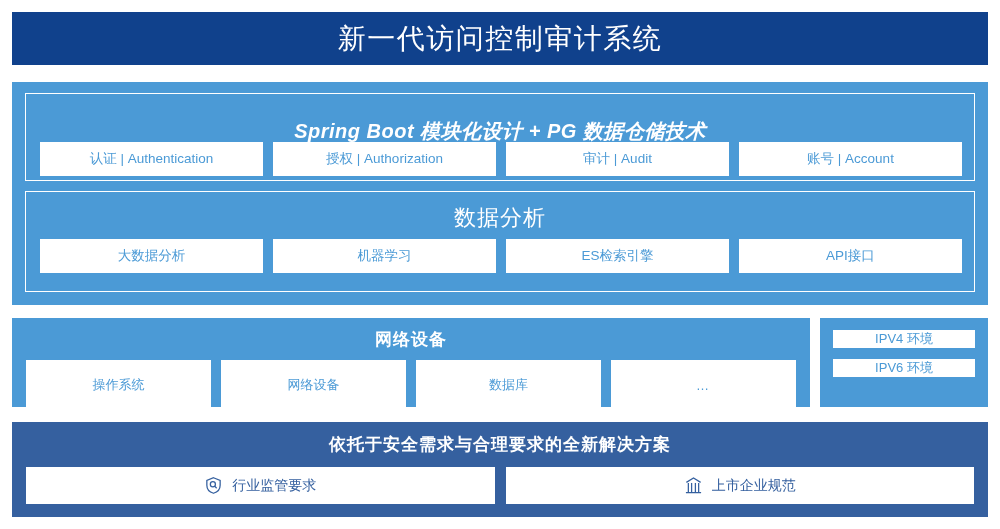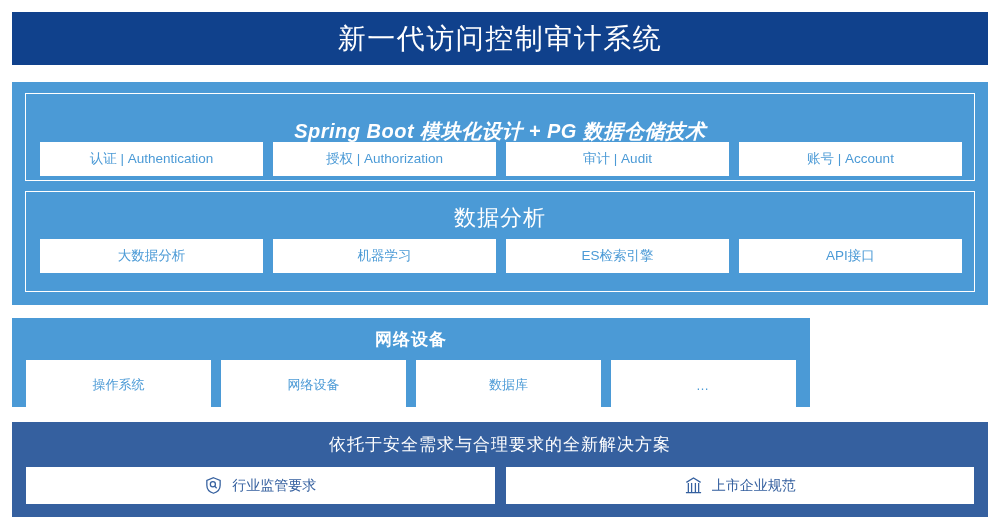--- a/index.html
+++ b/index.html
@@ -138,21 +138,21 @@
     height: 95px;
     background: #35609f;
   }
   .solution-title {
     position: absolute;
     left: 0; right: 0;
     top: 11px;
     text-align: center;
     color: #ffffff;
     font-size: 17px;
-    font-weight: normal;
+    font-weight: bold;
     letter-spacing: 1px;
   }
   .row-solution {
     position: absolute;
     left: 14px;
     top: 45px;
     width: 948px;
     display: flex;
     gap: 11px;
   }
@@ -207,20 +207,26 @@
   <div class="panel-blue panel-collect">
     <div class="collect-title">网络设备</div>
     <div class="row-collect">
       <div class="card">操作系统</div>
       <div class="card">网络设备</div>
       <div class="card">数据库</div>
       <div class="card card-ellipsis">…</div>
     </div>
   </div>
 
+  <div class="panel-blue panel-side">
+    <div class="side-stack">
+      <div class="card">IPV4 环境</div>
+      <div class="card">IPV6 环境</div>
+    </div>
+  </div>
 
   <div class="panel-solution">
     <div class="solution-title">依托于安全需求与合理要求的全新解决方案</div>
     <div class="row-solution">
 
 
 
       <div class="card">
         <span class="sol-icon">
           <svg width="19" height="19" viewBox="0 0 24 24" fill="none" stroke="#35609f" stroke-width="1.6">

